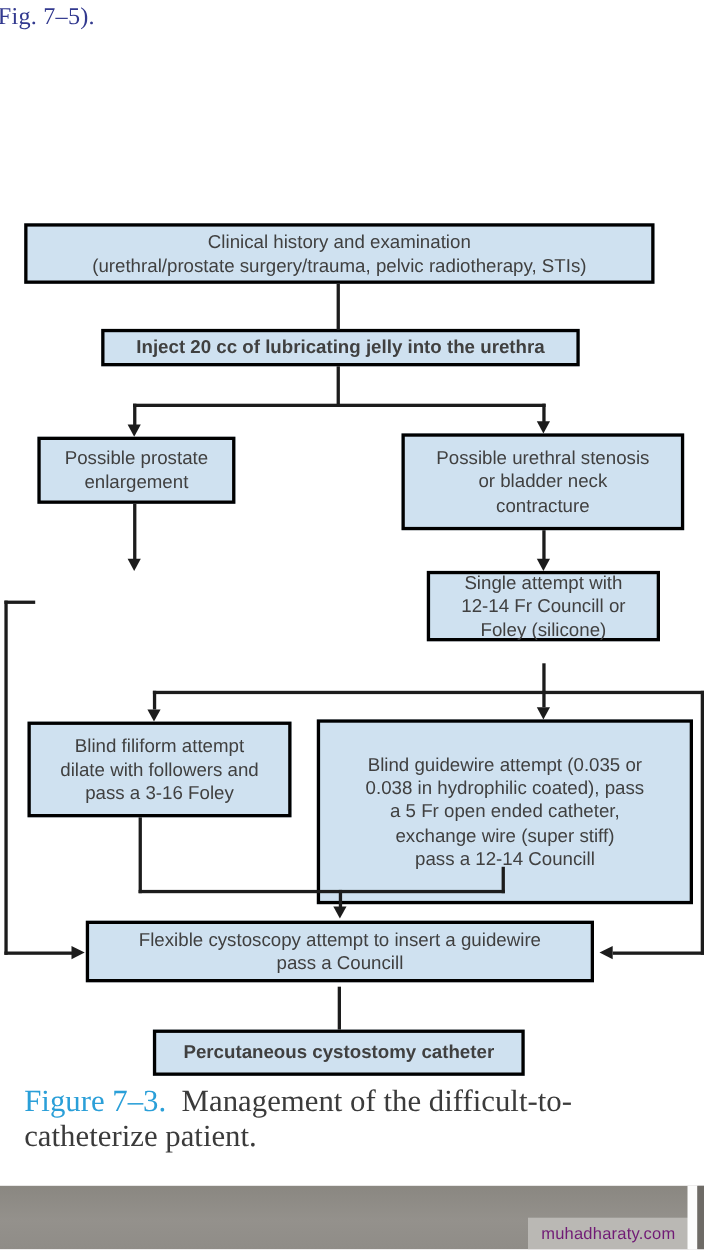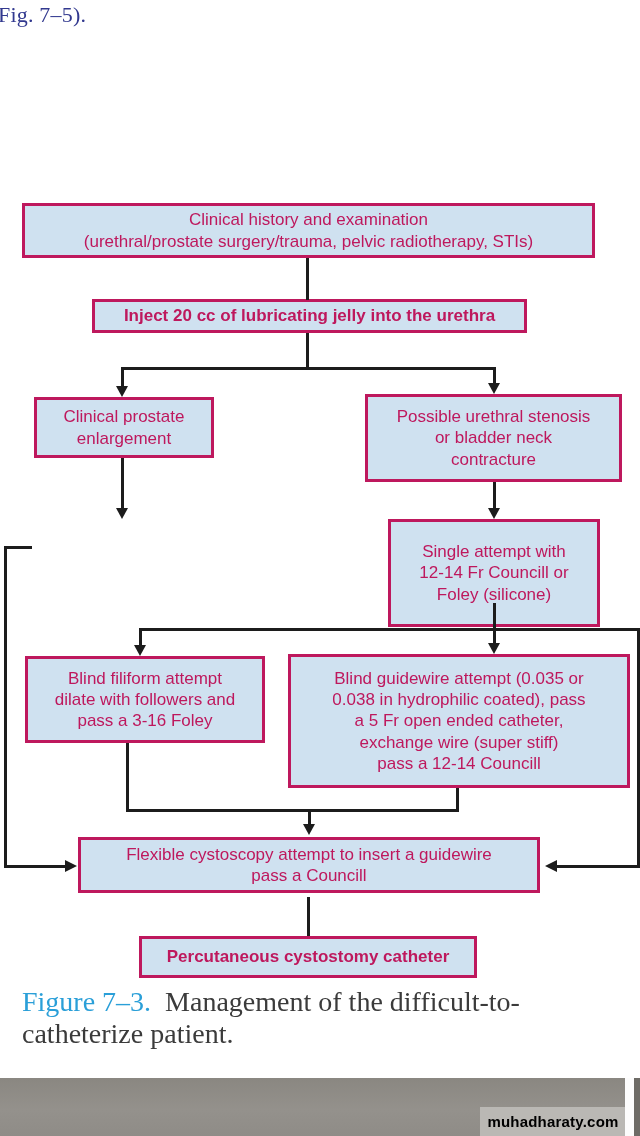--- a/index.html
+++ b/index.html
@@ -2,72 +2,72 @@
 <html><head>
 <meta charset="utf-8">
 <style>
   html,body{margin:0;padding:0;background:#ffffff;}
   #page{position:relative;width:640px;height:1136px;overflow:hidden;background:#ffffff;
         font-family:"Liberation Sans",sans-serif;}
   
   #top-text{position:absolute;left:-2px;top:2px;font-family:"Liberation Serif",serif;
             font-size:22px;color:#32398f;letter-spacing:0.2px;}
   
-  .node{position:absolute;box-sizing:border-box;background:#cfe1f0;border:3px solid #be185d;
-        color:#be185d;font-size:17px;line-height:1.24;text-align:center;
+  .node{position:absolute;box-sizing:border-box;background:#cfe1f0;border:3px solid #000000;
+        color:#404040;font-size:17px;line-height:1.24;text-align:center;
         display:flex;align-items:center;justify-content:center;white-space:pre-line;}
   
   .line{position:absolute;background:#1c1c1c;}
   
   .arr{position:absolute;width:0;height:0;}
   .arr-down{border-left:6px solid transparent;border-right:6px solid transparent;border-top:11px solid #1c1c1c;}
   .arr-right{border-top:6px solid transparent;border-bottom:6px solid transparent;border-left:12px solid #1c1c1c;}
   .arr-left{border-top:6px solid transparent;border-bottom:6px solid transparent;border-right:12px solid #1c1c1c;}
   
   #caption{position:absolute;left:22px;top:986px;width:606px;font-family:"Liberation Serif",serif;
            font-size:28px;color:#3b3b3b;}
   #caption .cap-label{color:#2a9fd8;margin-right:14px;}
   
   #band{position:absolute;left:0;top:1078px;width:640px;height:58px;
         background:linear-gradient(180deg,#8a8781 0%,#94918c 55%,#8f8c87 100%);}
   #watermark-box{position:absolute;left:480px;top:1107px;width:146px;height:29px;
         background:#bab8b4;display:flex;align-items:center;justify-content:center;}
-  #watermark-box span{font-size:15px;font-weight:bold;color:#000000;letter-spacing:0.2px;}
+  #watermark-box span{font-size:15px;font-weight:normal;color:#701a75;letter-spacing:0.2px;}
   #band-white-stripe{position:absolute;left:625px;top:1078px;width:9px;height:58px;background:#fcfcfc;}
   #band-dark-edge{position:absolute;left:634px;top:1078px;width:6px;height:58px;background:#6e6b66;}
 </style>
 </head>
 <body>
 
 <div id="page">
 
   <div id="top-text">Fig. 7–5).</div>
 
   <div class="node" style="left:22px;top:203px;width:573px;height:55px;">Clinical history and examination
 (urethral/prostate surgery/trauma, pelvic radiotherapy, STIs)</div>
 
   <div class="node" style="left:92px;top:299px;width:435px;height:34px;font-weight:bold;">Inject 20 cc of lubricating jelly into the urethra</div>
 
-  <div class="node" style="left:34px;top:397px;width:180px;height:61px;">Clinical prostate
+  <div class="node" style="left:34px;top:397px;width:180px;height:61px;">Possible prostate
 enlargement</div>
 
   <div class="node" style="left:365px;top:394px;width:257px;height:88px;">Possible urethral stenosis
 or bladder neck
 contracture</div>
 
 
-  <div class="node" style="left:388px;top:519px;width:212px;height:108px;">Single attempt with
+  <div class="node" style="left:388px;top:519px;width:212px;height:64px;">Single attempt with
 12-14 Fr Councill or
 Foley (silicone)</div>
 
   <div class="node" style="left:25px;top:656px;width:240px;height:87px;">Blind filiform attempt
 dilate with followers and
 pass a 3-16 Foley</div>
 
-  <div class="node" style="left:288px;top:654px;width:342px;height:134px;">Blind guidewire attempt (0.035 or
+  <div class="node" style="left:288px;top:654px;width:342px;height:168px;">Blind guidewire attempt (0.035 or
 0.038 in hydrophilic coated), pass
 a 5 Fr open ended catheter,
 exchange wire (super stiff)
 pass a 12-14 Councill</div>
 
   <div class="node" style="left:78px;top:837px;width:462px;height:56px;">Flexible cystoscopy attempt to insert a guidewire
 pass a Councill</div>
 
   <div class="node" style="left:139px;top:936px;width:338px;height:42px;font-weight:bold;">Percutaneous cystostomy catheter</div>
 

